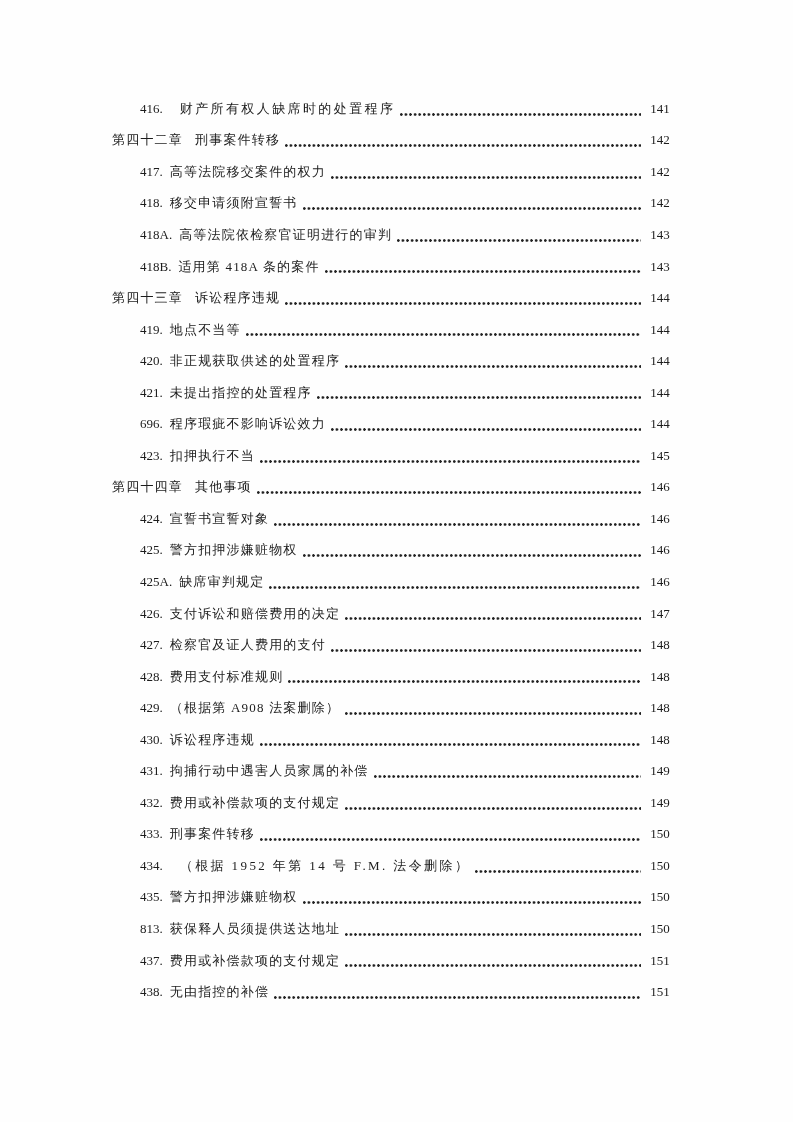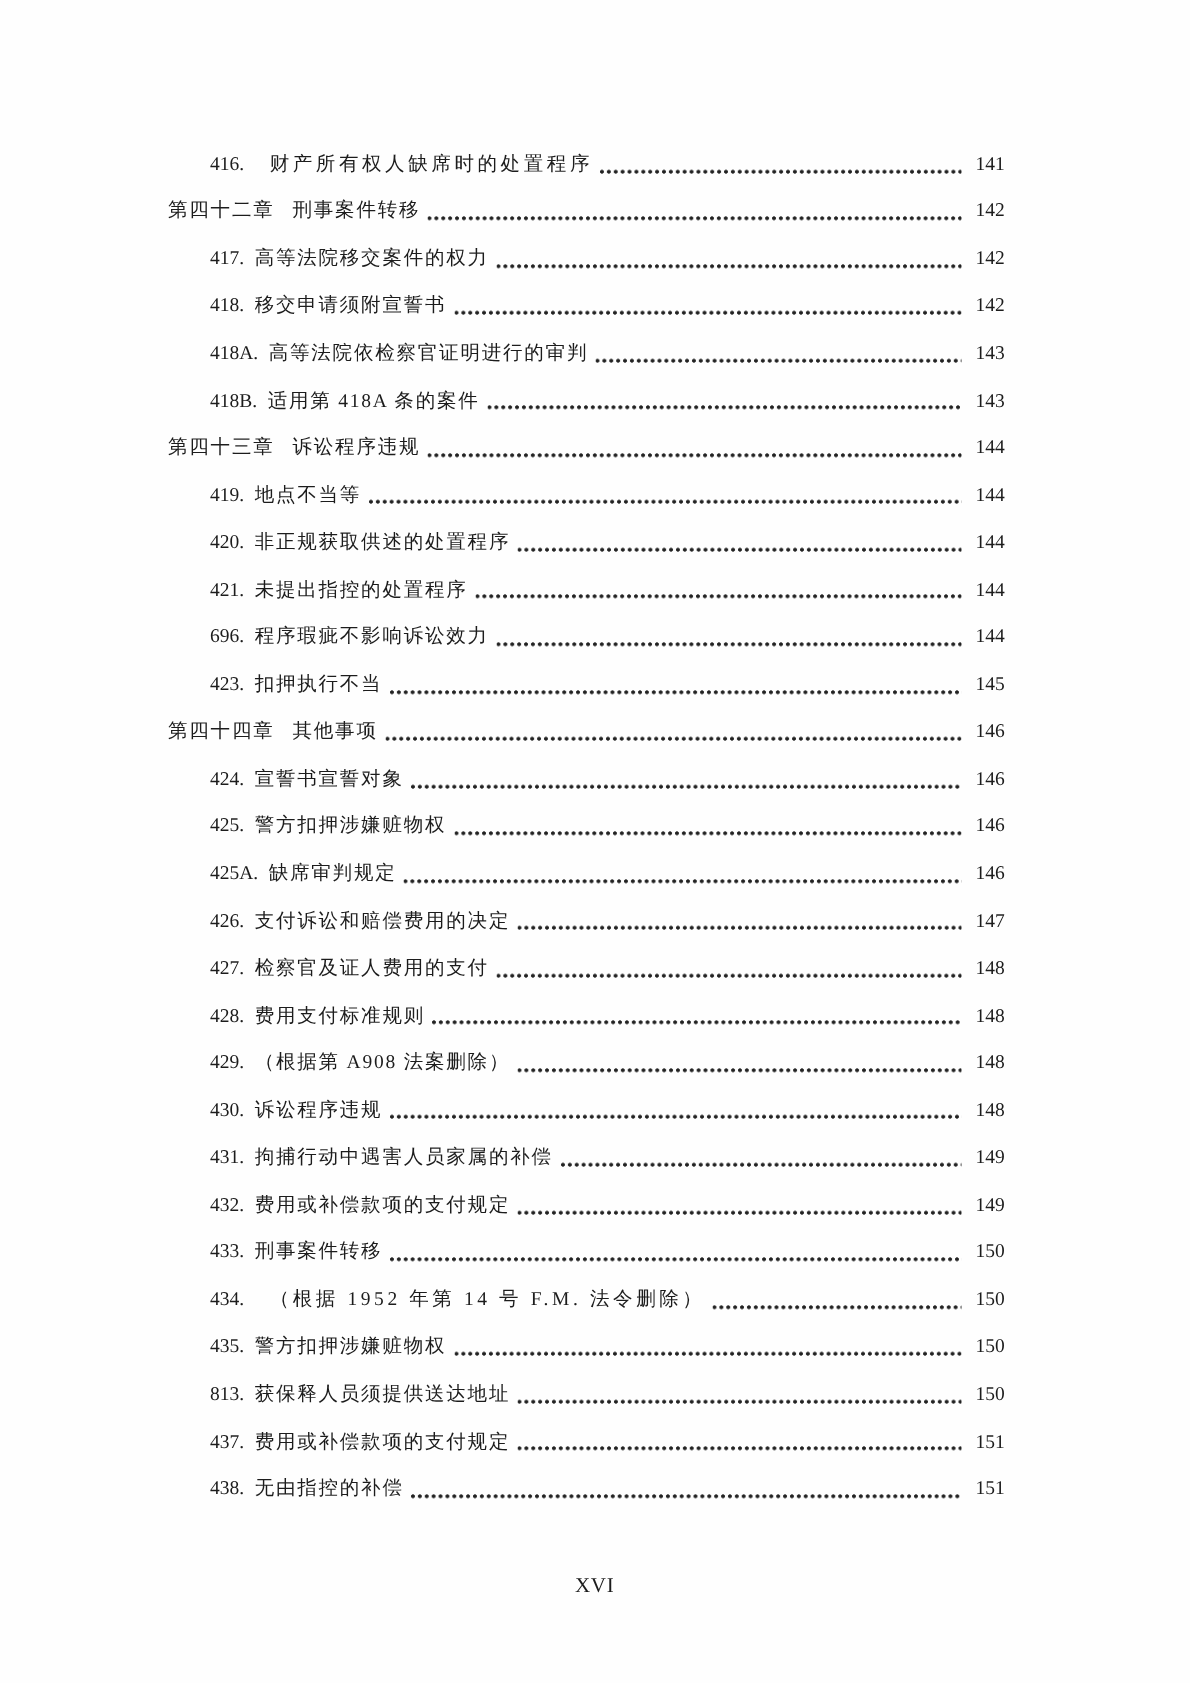--- a/index.html
+++ b/index.html
@@ -231,14 +231,13 @@
         <span class="leader"></span>
         <span class="pagenum">151</span>
       </div>
       <div class="row item">
         <span class="num">438.</span>
         <span class="title">无由指控的补偿</span>
         <span class="leader"></span>
         <span class="pagenum">151</span>
       </div>
     </div>
-  <div class="footer">XVI</div>
 </div>
 
 </body></html>

